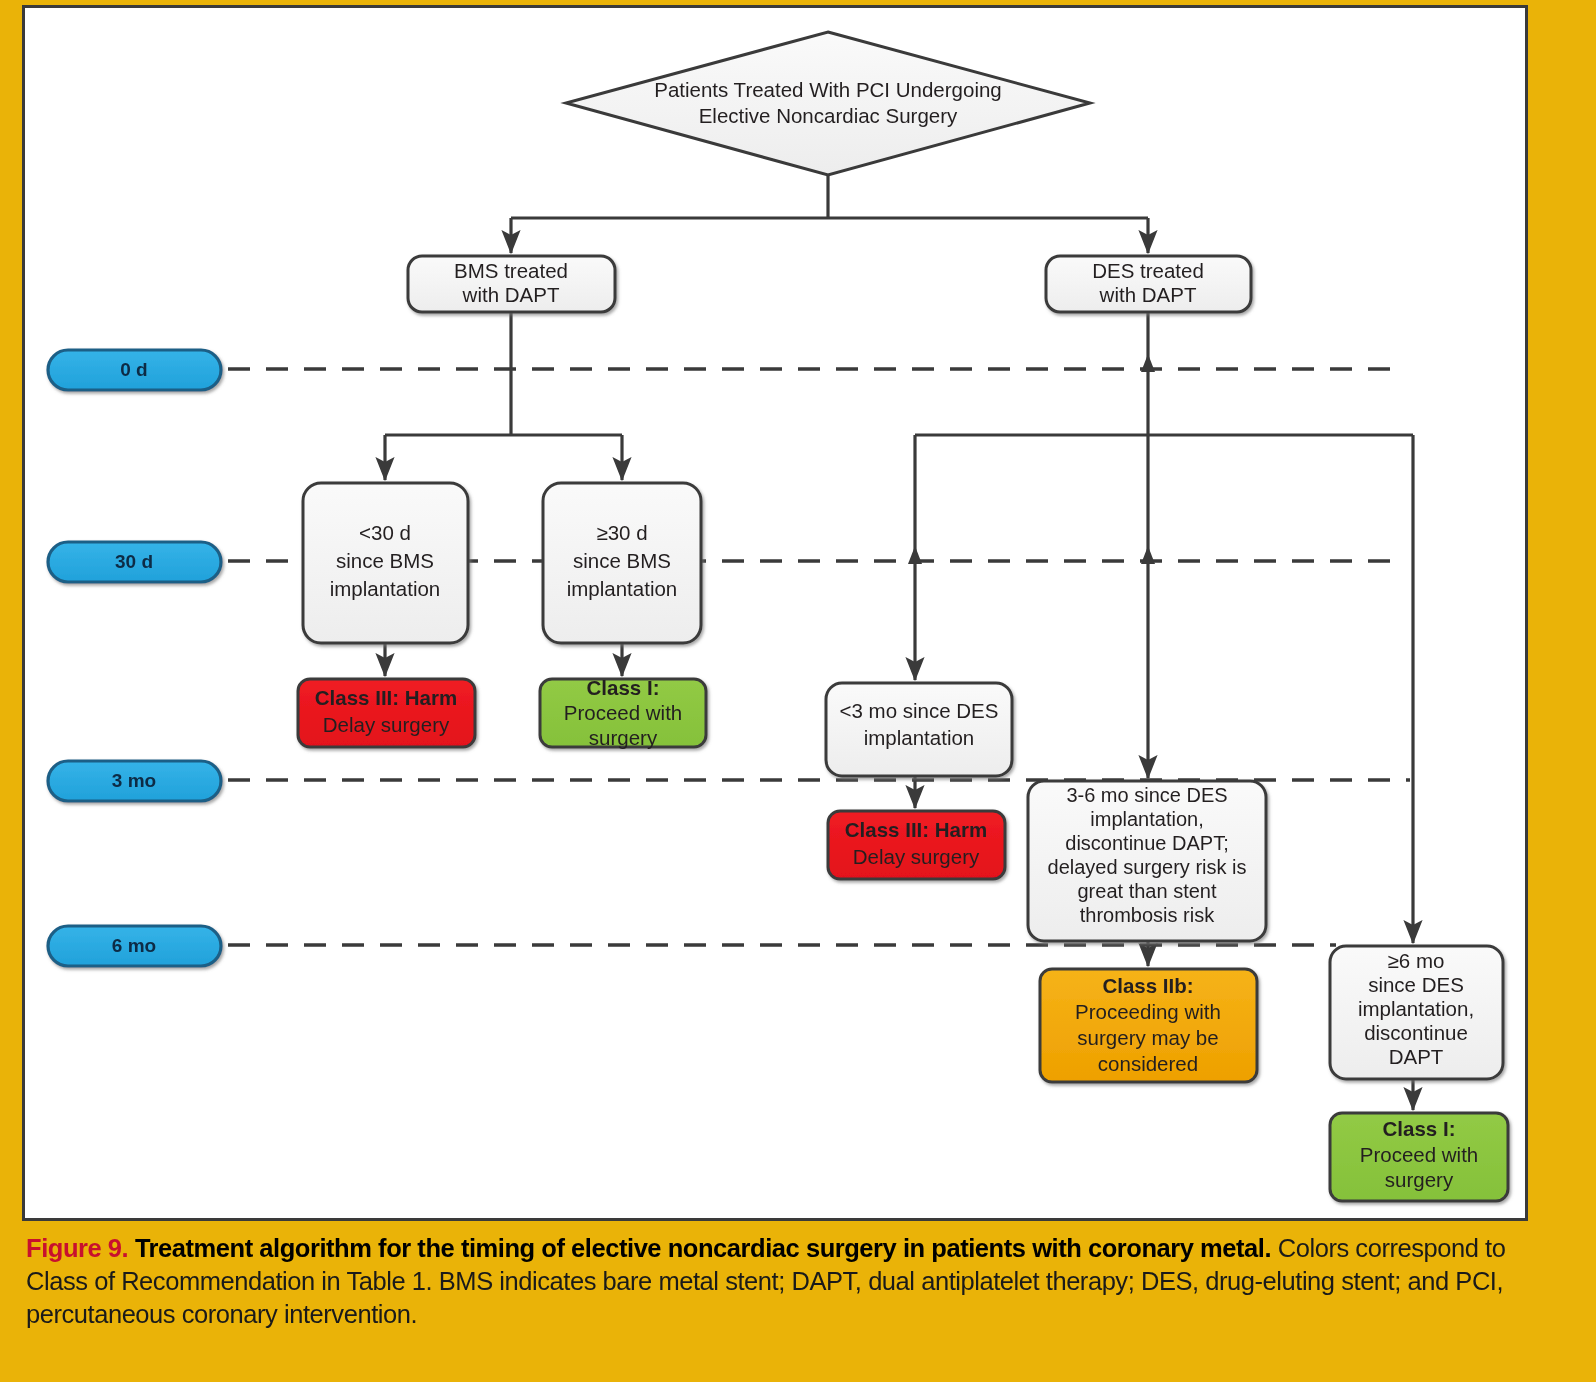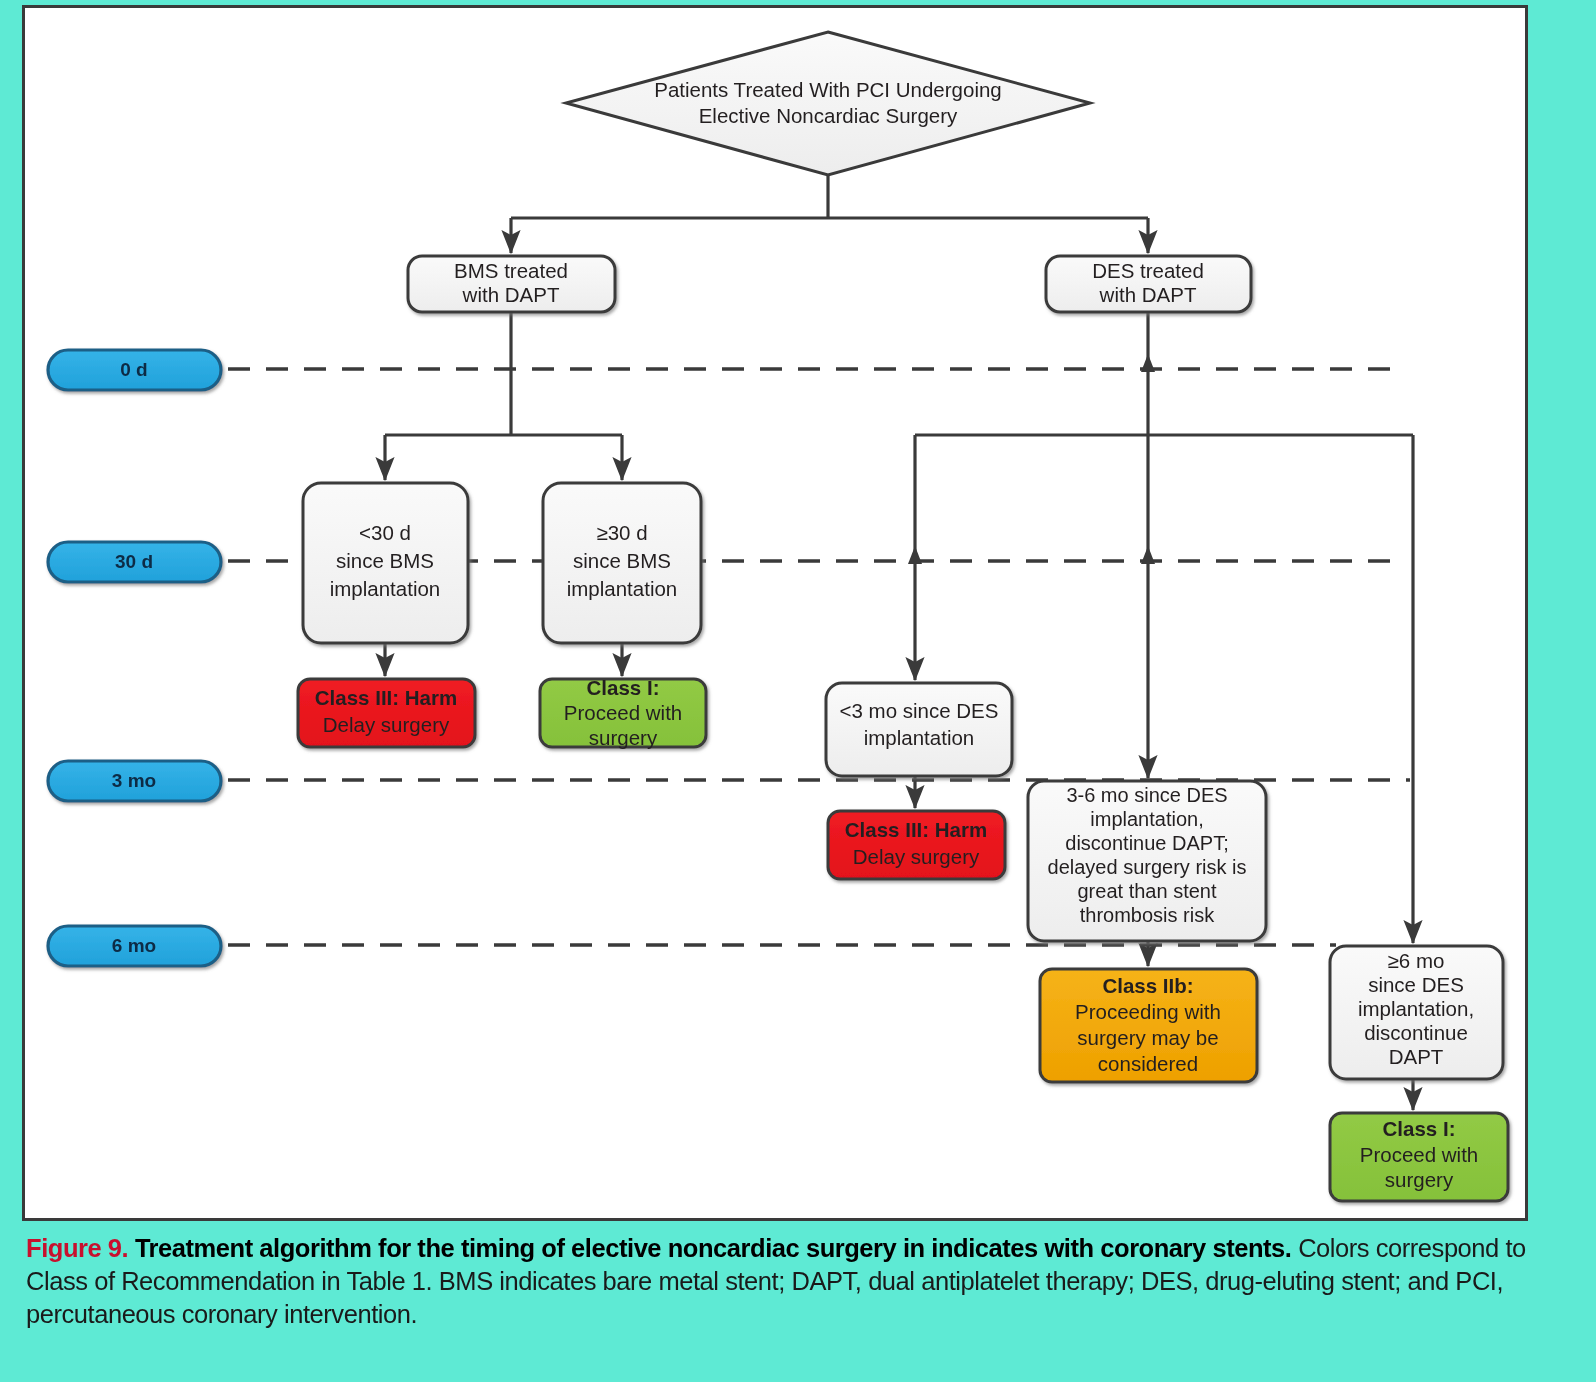--- a/index.html
+++ b/index.html
@@ -5,21 +5,21 @@
   html, body {
     margin: 0;
     padding: 0;
     background: #ffffff;
     font-family: "Liberation Sans", sans-serif;
   }
   #page {
     position: relative;
     width: 1596px;
     height: 1382px;
-    background: #5eead4;
+    background: #eab308;
     overflow: hidden;
   }
   #figure-frame {
     position: absolute;
     left: 22px;
     top: 5px;
     width: 1506px;
     height: 1216px;
     border: 3px solid #3a3a3a;
     background: #ffffff;
@@ -256,17 +256,17 @@
       <text class="timeline-text" x="134" y="782">3 mo</text>
     </g>
     <g>
       <rect x="48" y="926" width="173" height="40" rx="20" ry="20" fill="url(#blueGrad)" stroke="#1B5E86" stroke-width="3.2" filter="url(#softshadow)"></rect>
       <text class="timeline-text" x="134" y="947">6 mo</text>
     </g>
   </svg>
 
   <div id="caption">
     <span class="fig-label">Figure 9.</span>
-    <span class="cap-title">Treatment algorithm for the timing of elective noncardiac surgery in indicates with coronary stents.</span>
+    <span class="cap-title">Treatment algorithm for the timing of elective noncardiac surgery in patients with coronary metal.</span>
     <span class="cap-body">Colors correspond to Class of Recommendation in Table 1. BMS indicates bare metal stent; DAPT, dual antiplatelet therapy; DES, drug-eluting stent; and PCI, percutaneous coronary intervention.</span>
   </div>
 
 </div>
 
 </body></html>

